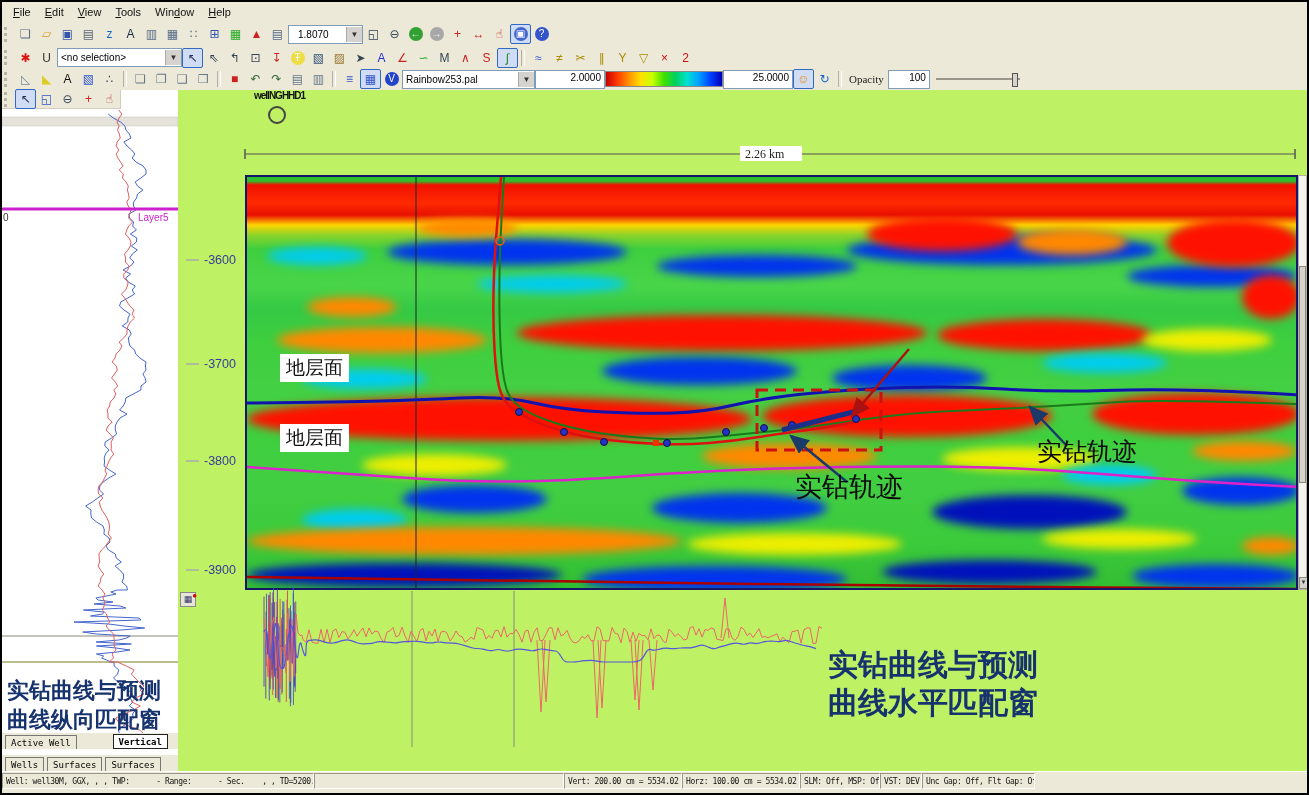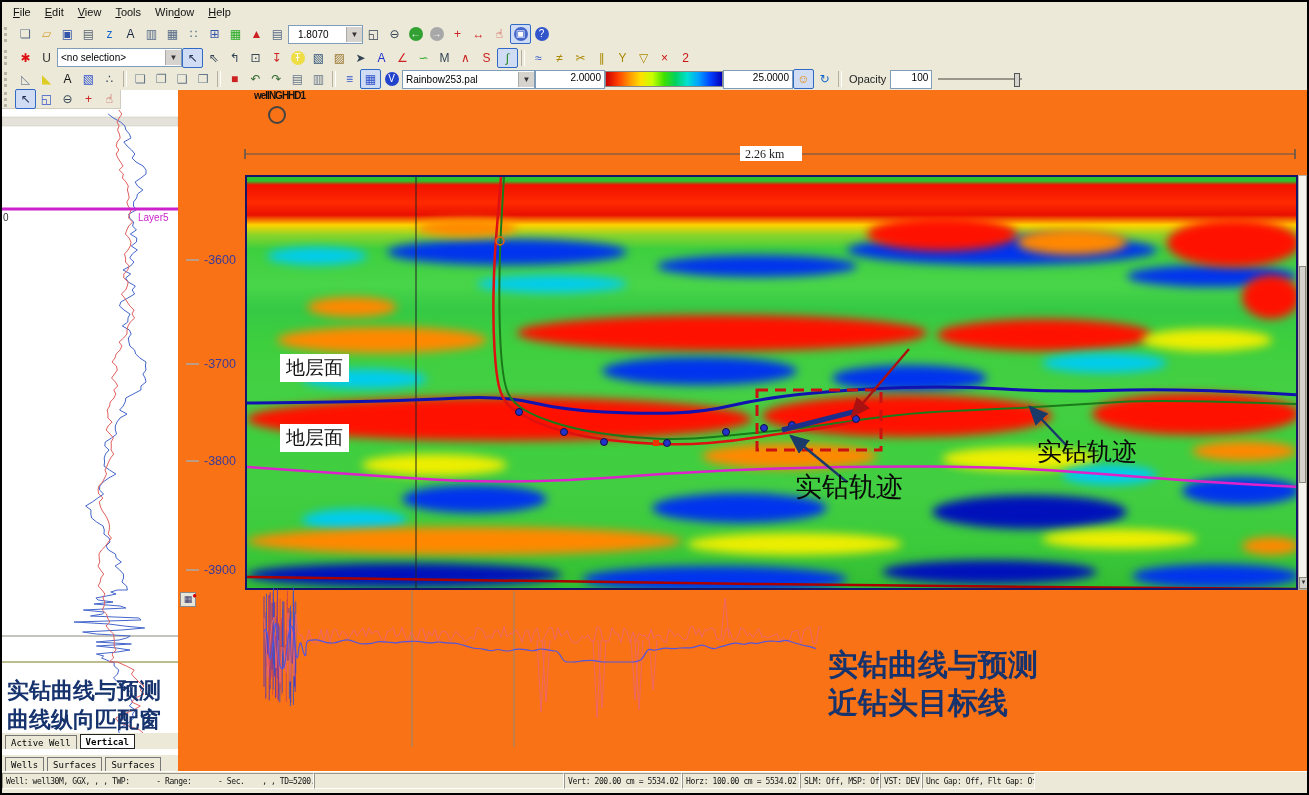--- a/index.html
+++ b/index.html
@@ -14,37 +14,37 @@
   #toolbar3{top:66px;height:22px;}
   .grip{width:5px;height:15px;margin:0 3px 0 2px;border-left:3px dotted #b9b5a6;}
   .tbi{width:19px;height:18px;display:flex;align-items:center;justify-content:center;font-size:12px;line-height:1;border:1px solid transparent;border-radius:2px;flex:none;}
   .tbi.sel{border:1px solid #316ac5;background:#cfdcf3;}
   .tbi .circ{width:14px;height:14px;border-radius:50%;display:flex;align-items:center;justify-content:center;font-size:10px;color:#fff;}
   .tbsep{width:2px;height:16px;border-left:1px solid #b4b0a2;border-right:1px solid #fff;margin:0 3px;flex:none;}
   .tbcombo{display:flex;align-items:center;height:17px;background:#fff;border:1px solid #7f9db9;font-size:10px;padding-left:3px;flex:none;}
   .tbcombo .cv{flex:1;overflow:hidden;white-space:nowrap;}
   .tbcombo .dd{width:15px;height:15px;background:#d6d3ce;border-left:1px solid #aaa;display:flex;align-items:center;justify-content:center;font-size:8px;color:#333;}
   .tbfield{height:15px;background:#fff;border:1px solid #7f9db9;font-size:10px;text-align:right;padding:1px 3px;flex:none;}
-  .tblabel{font-size:11px;color:#222;margin:0 4px;flex:none;}
+  .tblabel{font-size:11px;color:#222;margin:0 4px;flex:none;font-family:Liberation Serif, serif;}
   .grad{height:14px;border:1px solid #888;flex:none;
     background:linear-gradient(90deg,#c80000,#ff3c00,#ff9400,#ffe000,#c8ff00,#40e000,#00d060,#00e0d0,#00a0ff,#0040ff,#0000b8);}
   .slider{position:relative;width:84px;height:14px;flex:none;margin-left:6px;}
   .slider .track{position:absolute;left:0;right:0;top:6px;height:2px;background:#9a968a;}
   .slider .hnd{position:absolute;right:2px;top:1px;width:4px;height:12px;background:#d6d3ce;border:1px solid #555;}
   
   #left-panel{position:absolute;left:0;top:88px;width:176px;height:681px;background:#fff;border-right:1px solid #8a8a7a;}
   #left-toolbar{position:absolute;left:0;top:0;width:118px;height:18px;background:#ece9d8;display:flex;align-items:center;border-right:1px solid #d0cdc0;border-bottom:1px solid #d0cdc0;}
   #left-svg{position:absolute;left:0;top:18px;}
   #left-caption{position:absolute;left:5px;top:586px;font-size:22px;font-weight:bold;color:#17336e;line-height:29px;white-space:nowrap;}
   .tabrow{position:absolute;left:0;width:176px;display:flex;align-items:flex-end;background:#ece9d8;font-size:9px;}
-  #tabrow1{top:643px;height:16px;}
+  #tabrow1{top:643px;height:16px;gap:33px;}
   #tabrow2{top:665px;height:16px;}
   .tab{border:1px solid #777;border-bottom:none;background:#ece9d8;padding:2px 5px 1px;margin-left:3px;white-space:nowrap;font-family:"DejaVu Sans Mono",monospace;font-size:9px;}
   .tab.on{background:#fff;border:1px solid #222;font-weight:bold;}
-  #main-view{position:absolute;left:176px;top:88px;width:1129px;height:681px;background:#f97316;overflow:hidden;}
+  #main-view{position:absolute;left:176px;top:88px;width:1129px;height:681px;background:#bef264;overflow:hidden;}
   #well-label{position:absolute;left:76px;top:0px;font-size:10px;font-weight:bold;color:#111;letter-spacing:-1px;}
   #seismic{position:absolute;left:67px;top:85px;width:1053px;height:415px;border:2px solid #15156a;box-sizing:border-box;overflow:hidden;
     background:linear-gradient(180deg,
       #2ebf2e 0,#2ebf2e 4px,
       #f01000 8px,#ff2a00 26px,#e81000 38px,
       #ffd400 48px,#8cd42a 58px,
       #3ecf3e 72px,#49d549 108px,
       #35c945 132px,#3ecf3e 166px,
       #44d044 215px,#3ecf3e 258px,
       #42ce42 310px,#3bcb3b 365px,
@@ -541,21 +541,21 @@
         <path d="M420,550L424,618L428,550" fill="none" stroke="#ee6666" stroke-width="1"></path>
         <path d="M453,550L457,610L461,550" fill="none" stroke="#ee6666" stroke-width="1"></path>
         <path d="M457,550L461,620L465,550" fill="none" stroke="#ee6666" stroke-width="1"></path>
         <path d="M471,550L475,600L479,550" fill="none" stroke="#ee6666" stroke-width="1"></path>
         <path d="M543,548L547,508L551,548" fill="none" stroke="#ee6666" stroke-width="1"></path>
         <path d="M86,542.0201989026064Q89,533.7039780521262 90.5,555.1Q92,576.5338477366255 93.5,564.8Q95,553.1517832647462 96.5,538.9Q98,524.5701303155007 99.5,549.6Q101,574.616049382716 102.5,577.2Q104,579.709293552812 105.5,577.8Q107,575.9733196159123 108.5,561.8Q110,547.6797325102881 111.5,540.4Q113,533.0260631001372 114.5,538.1Q116,543.2468792866941 117.5,559.2Q119,575.0582304526749 120.5,561.7Q122,548.4354252400549 123.5,555.1Q125,561.7241426611797 126.5,564.9Q128,568.0848765432099 128.0,559.4Q128,550.684885116598 131.0,550.3Q134,549.8579603909465 137.0,549.8Q140,549.6876929012345 143.0,550.9Q146,552.0863768861453 149.0,552.7Q152,553.3027263374485 155.0,553.0Q158,552.6255787037036 161.0,551.6Q164,550.5320430384087 167.0,550.1Q170,549.6134259259259 173.0,550.6Q176,551.6122685185185 179.0,552.8Q182,553.9038280178326 185.0,553.8Q188,553.7553369341563 191.0,553.7Q194,553.6963734567901 197.0,552.5Q200,551.3336762688614 203.0,551.6Q206,551.9437371399176 209.0,552.1Q212,552.1765046296296 215.0,552.7Q218,553.2035322359395 221.0,552.4Q224,551.6439043209875 227.0,551.6Q230,551.601273148148 233.0,551.4Q236,551.1453403635115 239.0,551.4Q242,551.5711162551439 245.0,552.2Q248,552.7692901234567 251.0,552.9Q254,553.0410450960219 257.0,552.4Q260,551.6906507201645 263.0,552.2Q266,552.7291666666665 269.0,552.9Q272,553.0225908779148 275.0,553.1Q278,553.217785493827 281.0,554.0Q284,554.7795138888888 287.0,555.6Q290,556.471922153635 293.0,557.5Q296,558.6177983539093 299.0,558.5Q302,558.4689429012344 305.0,559.2Q308,560.0209833676267 311.0,560.5Q314,561 317.0,560.0Q320,558.9900977366256 323.0,560.0Q326,560.9457518861454 329.0,561.0Q332,561 335.0,560.0Q338,559.0619212962963 341.0,559.1Q344,559.0485039437585 347.0,559.7Q350,560.3103137860082 353.0,560.7Q356,561 359.0,559.9Q362,558.7281592935528 365.0,559.1Q368,559.3943544238683 371.0,560.2Q374,561 377.0,561.0Q380,561 383.0,566.5Q386,572 389.0,572.0Q392,572 395.0,572.0Q398,572 401.0,571.5Q404,571.0235768175583 407.0,570.7Q410,570.3681627229081 413.0,570.4Q416,570.4182741769547 419.0,571.2Q422,572 425.0,572.0Q428,572 431.0,572.0Q434,572 437.0,572.0Q440,572 443.0,572.0Q446,572 449.0,572.0Q452,572 455.0,572.0Q458,572 461.0,570.8Q464,569.6850565843621 467.0,564.1Q470,558.4529535322359 473.0,559.6Q476,560.7190715020577 479.0,559.8Q482,558.9389146090535 485.0,558.3Q488,557.7562585733882 491.0,558.3Q494,558.9290766460905 497.0,558.6Q500,558.3665766460905 503.0,558.0Q506,557.6106824417009 509.0,557.9Q512,558.0952932098764 515.0,557.3Q518,556.5166538065843 521.0,555.6Q524,554.6481695816185 527.0,555.8Q530,556.9329989711932 533.0,558.1Q536,559.1877572016459 539.0,558.0Q542,556.7506644375856 545.0,556.1Q548,555.4074717078188 551.0,554.4Q554,553.4284979423867 557.0,553.2Q560,553.0501114540465 563.0,553.9Q566,554.7339891975307 569.0,553.6Q572,552.5374871399175 575.0,553.2Q578,553.9284550754456 581.0,553.2Q584,552.3778292181069 587.0,551.7Q590,551.0633359053496 593.0,551.0Q596,551.0176397462276 599.0,551.5Q602,552.054269547325 605.0,550.9Q608,549.8046553497942 611.0,551.0Q614,552.1996099108367 617.0,553.0Q620,553.7285879629628 623.0,554.8Q626,555.810056584362 629.0,556.2Q632,556.6063100137172 635.0,557.6L638,558.6160622427982" fill="none" stroke="#5555dd" stroke-width="1.2"></path>
       </svg>
     <div id="panel-icon">▦<b>●</b></div>
     <div id="bottom-caption">
       <div>实钻曲线与预测</div>
-      <div>近钻头目标线</div>
+      <div>曲线水平匹配窗</div>
     </div>
   </div>
 
   <div id="status-bar">
       <span class="seg" style="width: 312px;">Well: well30M, GGX, , , TWP:      - Range:      - Sec.    , , TD=5200.00</span>
       <span class="seg" style="width: 250px;"></span>
       <span class="seg" style="width: 118px;">Vert: 200.00 cm = 5534.02 m</span>
       <span class="seg" style="width: 118px;">Horz: 100.00 cm = 5534.02 m</span>
       <span class="seg" style="width: 80px;">SLM: Off, MSP: Off</span>
       <span class="seg" style="width: 42px;">VST: DEV</span>

